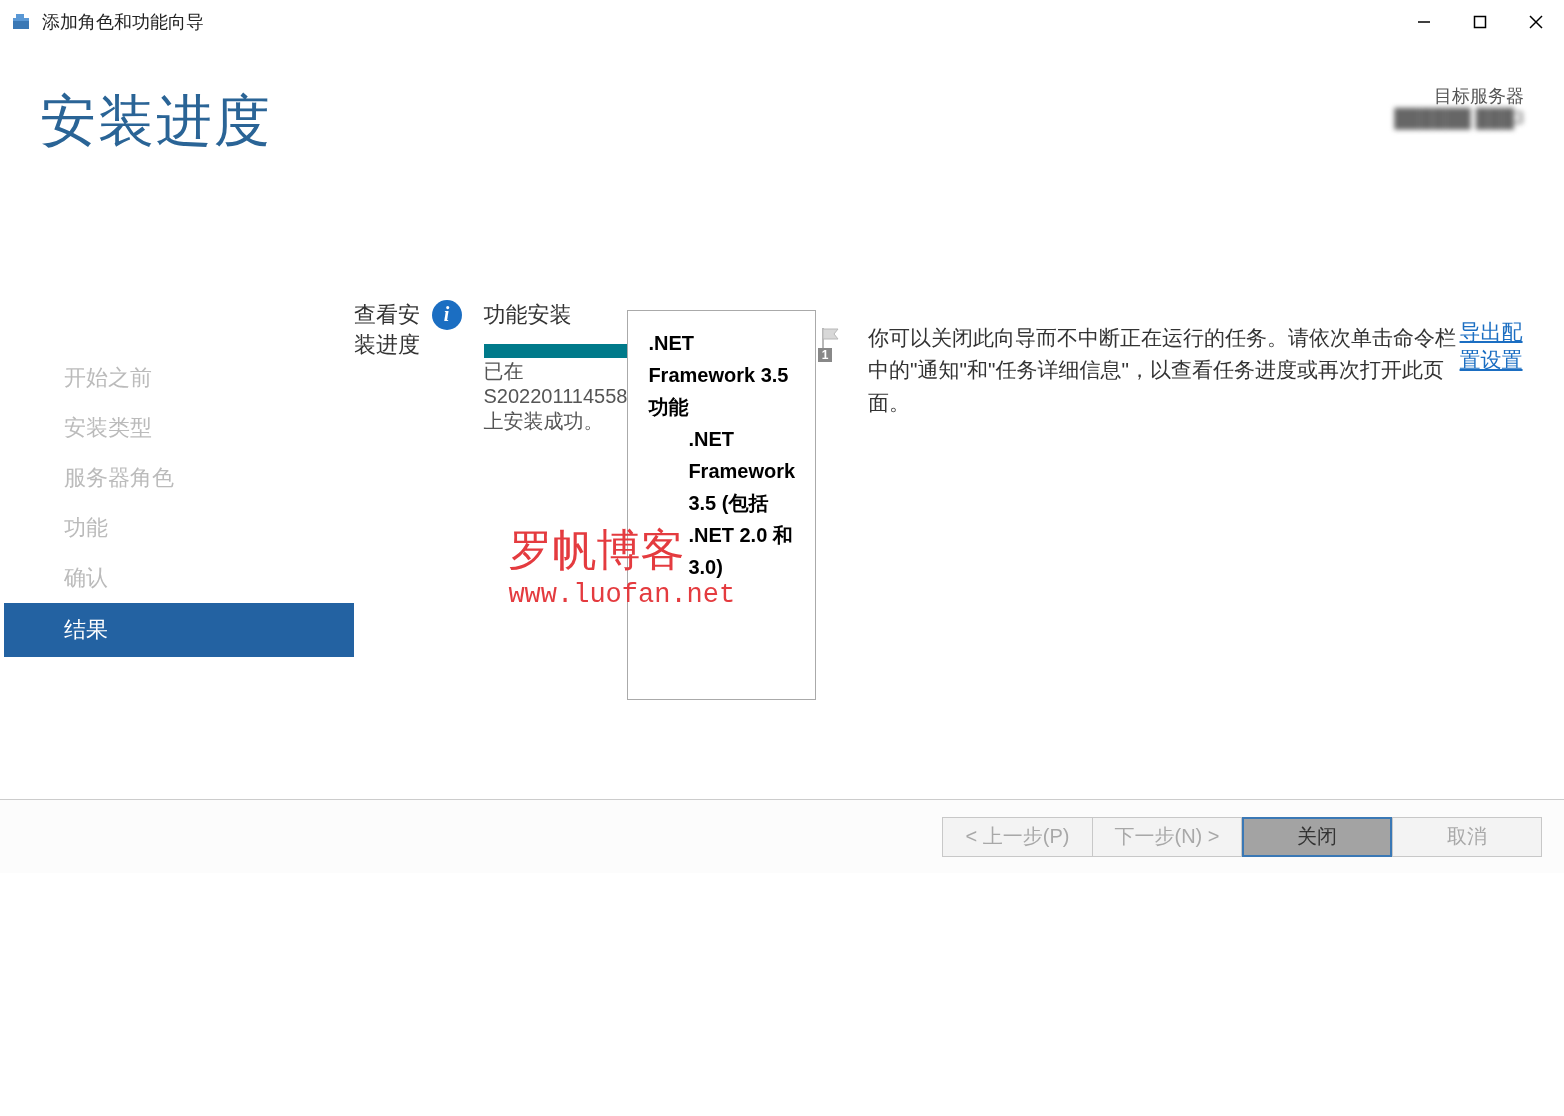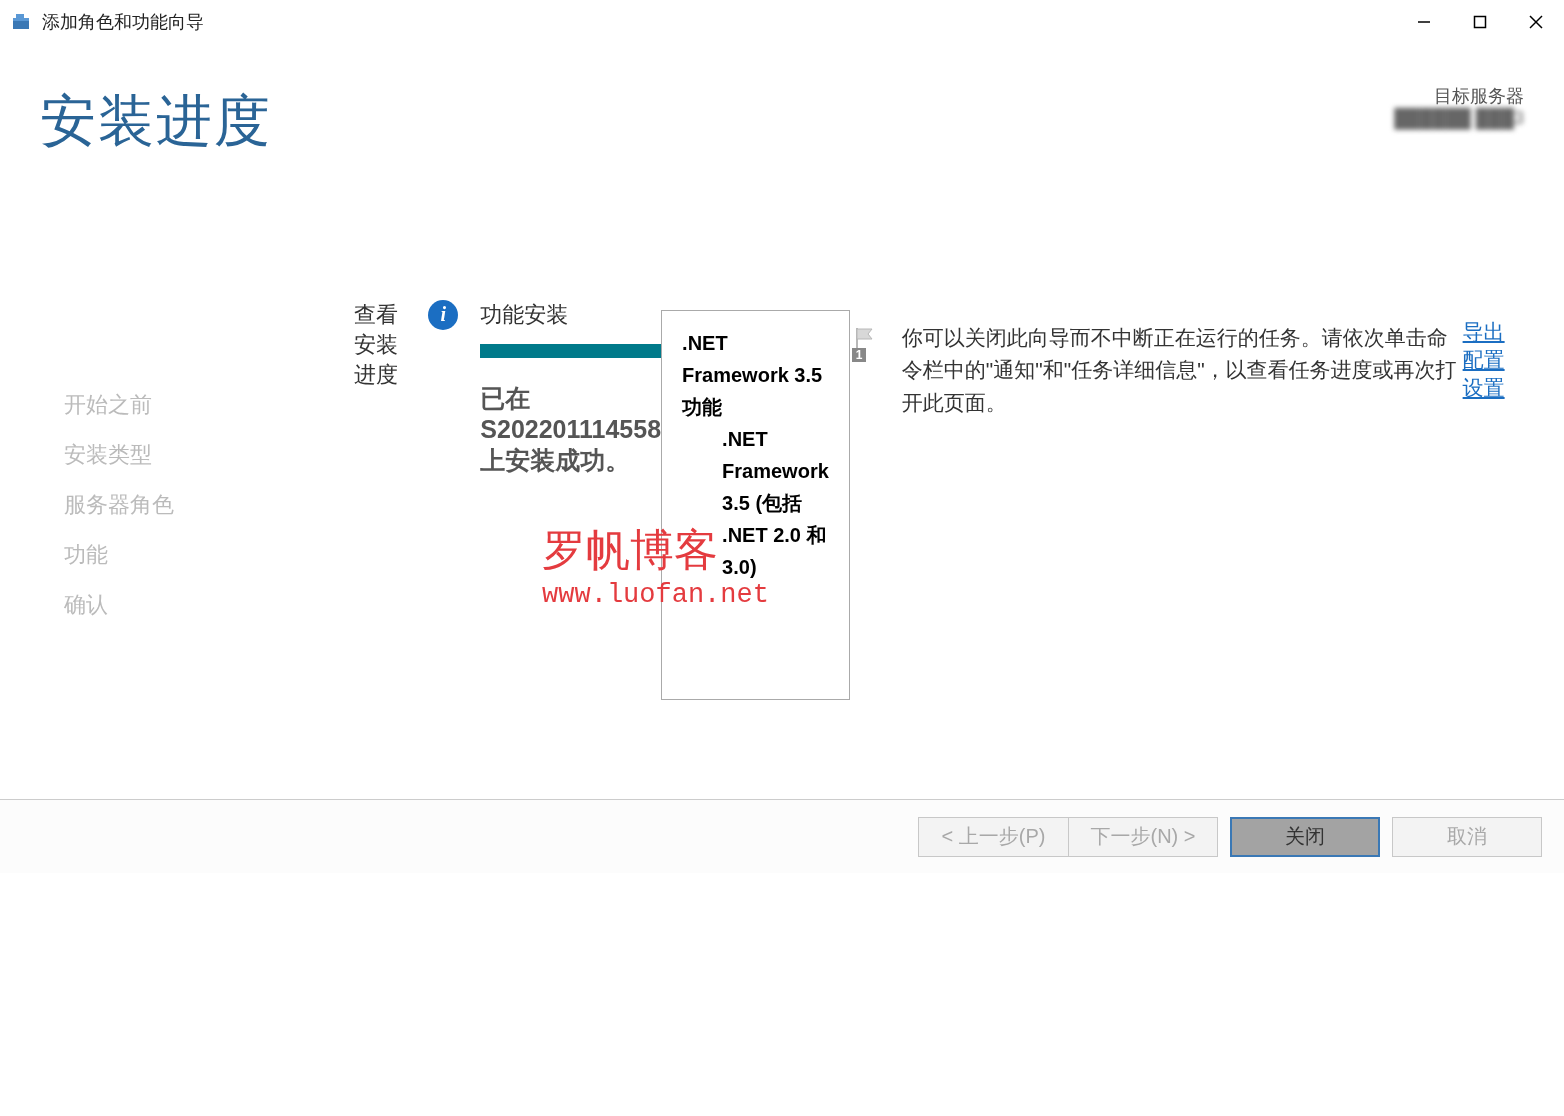--- a/index.html
+++ b/index.html
@@ -33,37 +33,37 @@
 
   
   .main { flex: 1; padding: 20px 40px 0 0; display: flex; flex-direction: row; min-height: 0; }
   .section-title { font-size: 22px; color: #333; margin-bottom: 30px; }
 
   .status-row { display: flex; align-items: flex-start; margin-bottom: 18px; padding-left: 10px; }
   .info-icon { width: 30px; height: 30px; border-radius: 50%; background: #1b6ec2; color: #fff; display: flex; align-items: center; justify-content: center; font-weight: bold; font-size: 20px; flex-shrink: 0; font-family: Georgia, serif; font-style: italic; }
   .status-col { flex: 1; margin-left: 22px; }
   .status-label { font-size: 22px; color: #333; margin-bottom: 14px; }
   .progress { height: 14px; background: #007a8a; width: 100%; }
-  .status-msg { font-size: 25px; color: #555; margin-top: 24px; font-weight: bold; }
+  .status-msg { font-size: 20px; color: #555; margin-top: 0; }
 
   .detail-box { border: 1px solid #aaa; flex: 1; min-height: 390px; padding: 16px 20px; margin-top: 10px; position: relative; }
   .detail-line { font-size: 20px; color: #000; font-weight: bold; line-height: 1.6; }
   .detail-sub { padding-left: 40px; }
 
   .watermark { position: absolute; left: -120px; top: 210px; font-size: 44px; color: #e43b3f; font-weight: 400; line-height: 1.3; font-family: "Microsoft YaHei", sans-serif; }
   .watermark .wm2 { font-size: 27px; font-family: Liberation Mono, monospace; }
 
   .hint-row { display: flex; align-items: flex-start; margin-top: 22px; }
   .flag-icon { width: 32px; height: 32px; flex-shrink: 0; margin-top: 4px; position: relative; }
   .hint-text { font-size: 21px; color: #333; margin-left: 20px; line-height: 1.55; }
 
   .export-link { font-size: 21px; color: #1b6ec2; margin-top: 18px; margin-bottom: 10px; display: inline-block; text-decoration: underline; }
 
   
-  .footer { height: 74px; border-top: 1px solid #ccc; display: flex; align-items: center; justify-content: flex-end; padding: 0 22px; gap: 12px; background: #fcfcfc; }
+  .footer { height: 74px; border-top: 1px solid #ccc; display: flex; align-items: center; justify-content: flex-end; padding: 0 22px; background: #fcfcfc; }
   .btn { min-width: 150px; height: 40px; border: 1px solid #9a9a9a; background: #a3a3a3; font-size: 20px; color: #333; display: flex; align-items: center; justify-content: center; padding: 0 18px; }
   .btn.disabled { color: #a8a8a8; border-color: #c8c8c8; background: #f3f3f3; }
   .btn.primary { border: 2px solid #3a78b5; }
   .btn-pair { display: flex; }
   .btn-pair .btn:first-child { border-right: none; }
 
 </style>
 </head>
 <body>
 
@@ -106,20 +106,21 @@
   </div>
 
   <div class="body">
 
     <div class="sidebar">
       <div class="side-item">开始之前</div>
       <div class="side-item">安装类型</div>
       <div class="side-item">服务器角色</div>
       <div class="side-item">功能</div>
       <div class="side-item">确认</div>
+      <div class="side-item active">结果</div>
     </div>
 
     <div class="main">
       <div class="section-title">查看安装进度</div>
 
       <div class="status-row">
         <div class="info-icon">i</div>
         <div class="status-col">
           <div class="status-label">功能安装</div>
           <div class="progress"></div>

